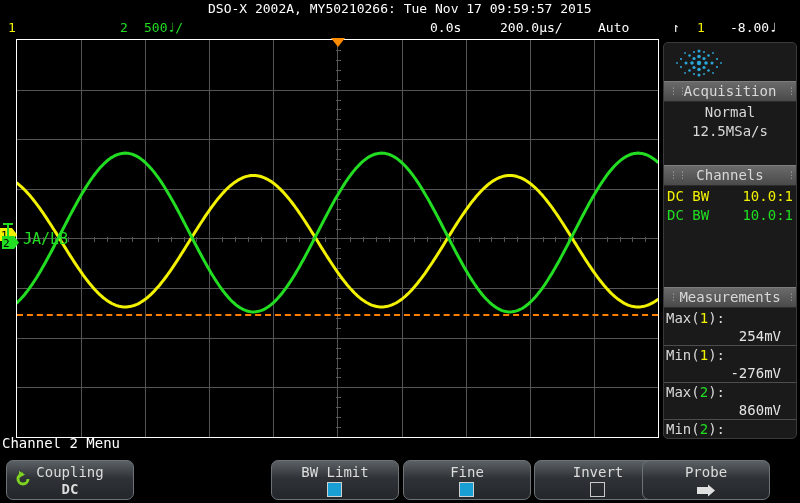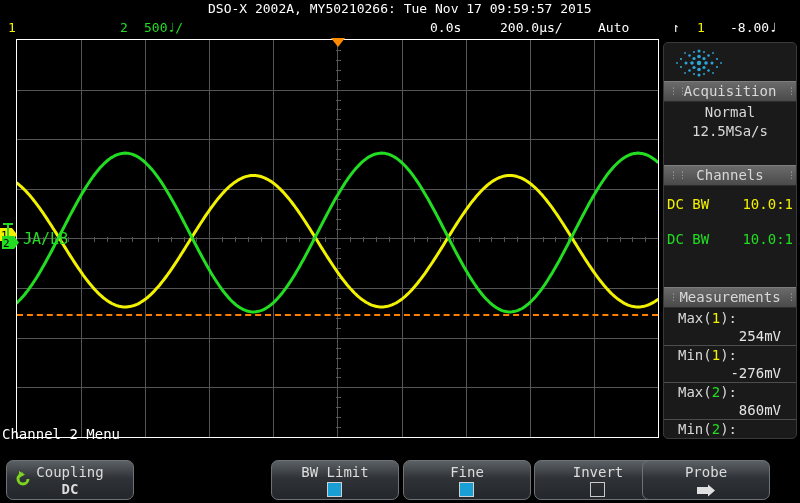--- a/index.html
+++ b/index.html
@@ -82,33 +82,33 @@
     font-family:"DejaVu Sans Mono", monospace;
   }
   .gripL, .gripR { position:absolute; top:5px; width:4px; height:9px; color:#aaa; font-size:9px; line-height:9px;}
   .gripL { left:5px; } .gripR { right:5px; }
   .dots { letter-spacing:0; }
 
   .sectbody { padding:1px 0 0 0; }
   .ctr { text-align:center; color:#d8d8d8; font-size:14px; line-height:19px; }
   .chrow {
     position:relative; height:19px; font-size:14px; line-height:19px;
-    padding:8px 3px;
+    padding:0 3px;
   }
   .chrow .l { position:absolute; left:3px; }
   .chrow .r { position:absolute; right:3px; }
 
   .mrow { position:relative; border-top:1px solid #4d4d4d; }
   .mrow:first-child { border-top:none; }
-  .mlabel { color:#d8d8d8; font-size:14px; line-height:18px; padding-left:14px; }
+  .mlabel { color:#d8d8d8; font-size:14px; line-height:18px; padding-left:2px; }
   .mval { color:#e4e4e4; font-size:14px; line-height:18px; text-align:right; padding-right:15px; }
 
   
   .menutitle {
-    position:absolute; left:2px; top:426px; color:#ffffff;
+    position:absolute; left:2px; top:435px; color:#ffffff;
     font-size:14px; line-height:16px;
   }
   .softrow { position:absolute; left:0; top:460px; width:800px; height:43px; }
   .skey {
     position:absolute; top:0; width:128px; height:40px;
     background: linear-gradient(#5c6165, #2f3337 45%, #23262a);
     border:1px solid #6d7276; border-radius:7px;
     box-sizing:border-box;
   }
   .skey .lab {

